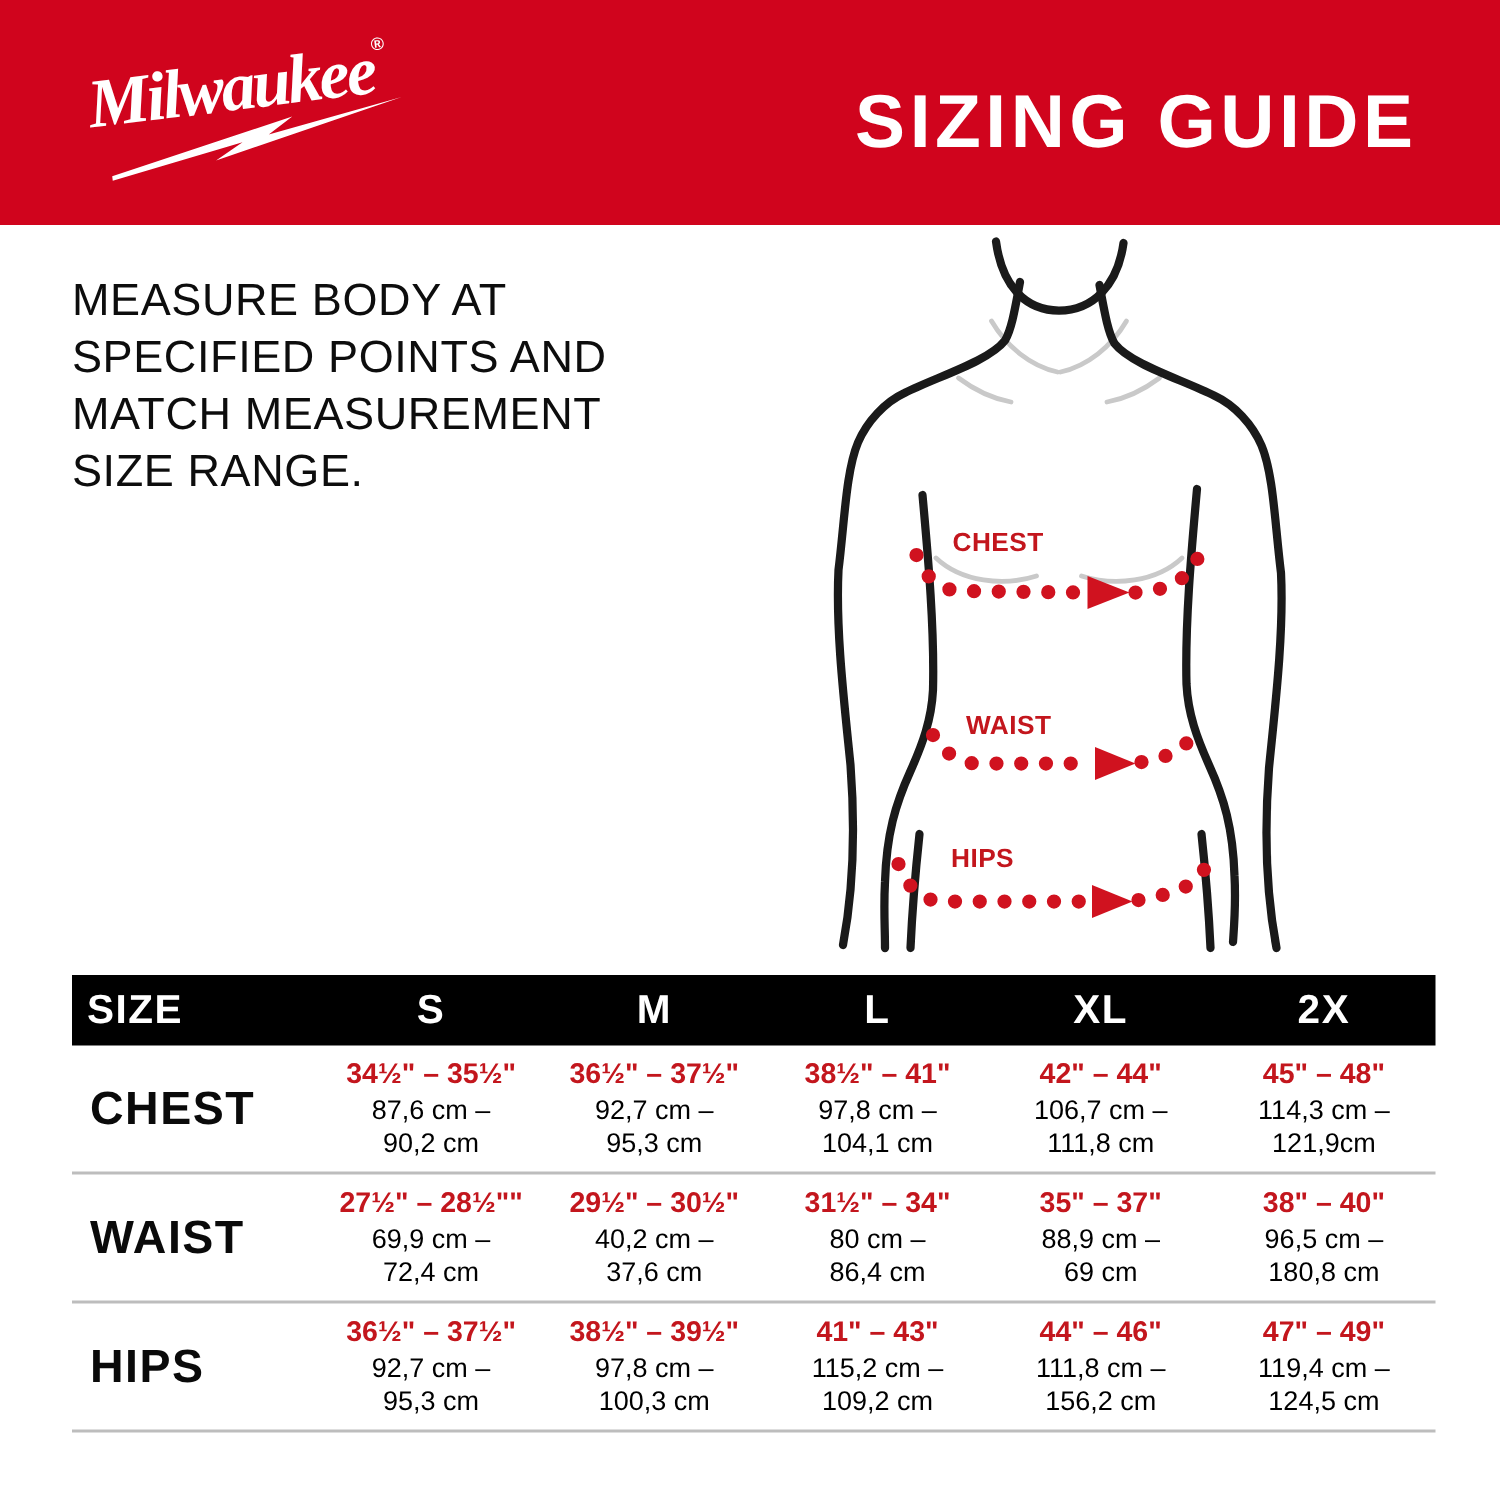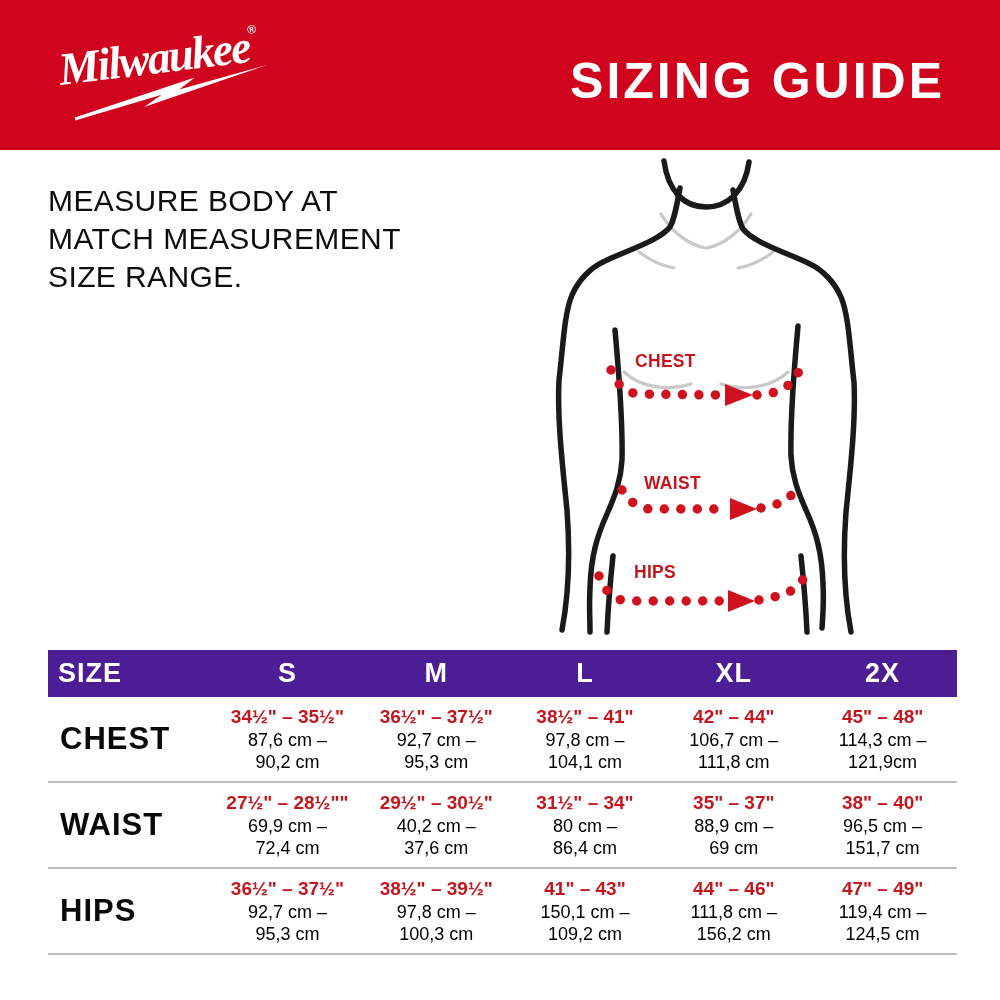--- a/index.html
+++ b/index.html
@@ -26,21 +26,21 @@
   .figure{position:absolute;left:545px;top:148px;width:420px;height:505px;}
   .fig-label{position:absolute;color:#C3161D;font-weight:700;font-size:17.5px;
              letter-spacing:0.3px;}
   .lbl-chest{left:90px;top:203px;}
   .lbl-waist{left:99px;top:325px;}
   .lbl-hips{left:89px;top:414px;}
 
   
   .table{position:absolute;left:48px;top:650px;width:909px;}
   .t-head{display:grid;grid-template-columns:165px repeat(5,1fr);height:47px;
-          background:#4c1d95;align-items:center;color:#fff;font-weight:700;
+          background:#000000;align-items:center;color:#fff;font-weight:700;
           font-size:27px;letter-spacing:1px;}
   .t-hcell{text-align:center;}
   .t-hcell.first{text-align:left;padding-left:10px;}
   .t-row{display:grid;grid-template-columns:165px repeat(5,1fr);height:84px;
          border-bottom:2px solid #BDBDBD;}
   .t-label{display:flex;align-items:center;padding-left:12px;font-size:31px;
            font-weight:700;letter-spacing:1px;color:#0a0a0a;}
   .t-cell{display:flex;flex-direction:column;align-items:center;padding-top:9px;
           box-sizing:border-box;}
   .t-cell .in{color:#C3161D;font-weight:700;font-size:19px;line-height:21px;margin-bottom:2px;}
@@ -56,20 +56,21 @@
       <div class="logo-text"><span>Milwaukee</span><span class="logo-reg">®</span></div>
       <svg class="logo-bolt" width="204" height="36" viewBox="0 0 204 36">
         <path d="M4,30 L128,5 L111,15 L202,1 L74,28 L93,18 L4,33 Z" fill="#ffffff"></path>
       </svg>
     </div>
     <div class="banner-title">SIZING GUIDE</div>
   </div>
 
   <div class="intro">
     <div>MEASURE BODY AT</div>
+    <div>SPECIFIED POINTS AND</div>
     <div>MATCH MEASUREMENT</div>
     <div>SIZE RANGE.</div>
   </div>
 
   <div class="figure">
     <svg width="420" height="505" viewBox="0 0 420 505">
       <g fill="none" stroke="#C9C9C9" stroke-width="3.2" stroke-linecap="round">
 
         <path d="M116,66 C126,83 142,96 160,100"></path>
         <path d="M206,66 C196,83 180,96 162,100"></path>
@@ -171,39 +172,39 @@
         <div class="cm">86,4 cm</div>
       </div>
       <div class="t-cell">
         <div class="in">35" – 37"</div>
         <div class="cm">88,9 cm –</div>
         <div class="cm">69 cm</div>
       </div>
       <div class="t-cell">
         <div class="in">38" – 40"</div>
         <div class="cm">96,5 cm –</div>
-        <div class="cm">151,7 cm</div>
+        <div class="cm">180,8 cm</div>
       </div>
     </div>
 
     <div class="t-row">
       <div class="t-label">HIPS</div>
       <div class="t-cell">
         <div class="in">36½" – 37½"</div>
         <div class="cm">92,7 cm –</div>
         <div class="cm">95,3 cm</div>
       </div>
       <div class="t-cell">
         <div class="in">38½" – 39½"</div>
         <div class="cm">97,8 cm –</div>
         <div class="cm">100,3 cm</div>
       </div>
       <div class="t-cell">
         <div class="in">41" – 43"</div>
-        <div class="cm">150,1 cm –</div>
+        <div class="cm">115,2 cm –</div>
         <div class="cm">109,2 cm</div>
       </div>
       <div class="t-cell">
         <div class="in">44" – 46"</div>
         <div class="cm">111,8 cm –</div>
         <div class="cm">156,2 cm</div>
       </div>
       <div class="t-cell">
         <div class="in">47" – 49"</div>
         <div class="cm">119,4 cm –</div>

